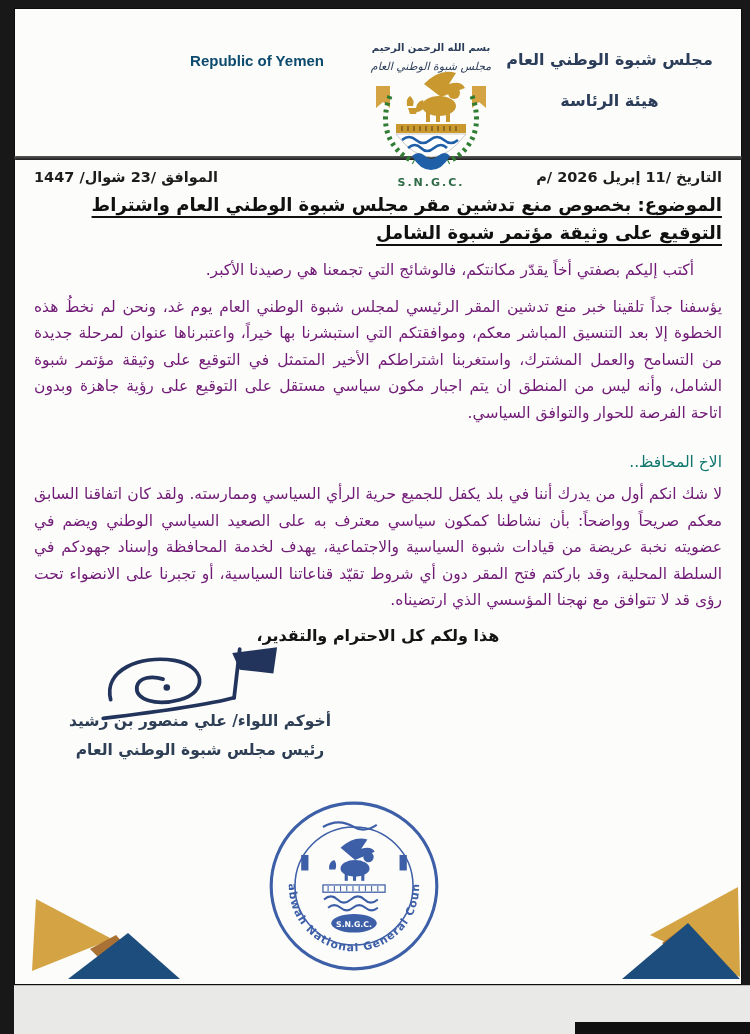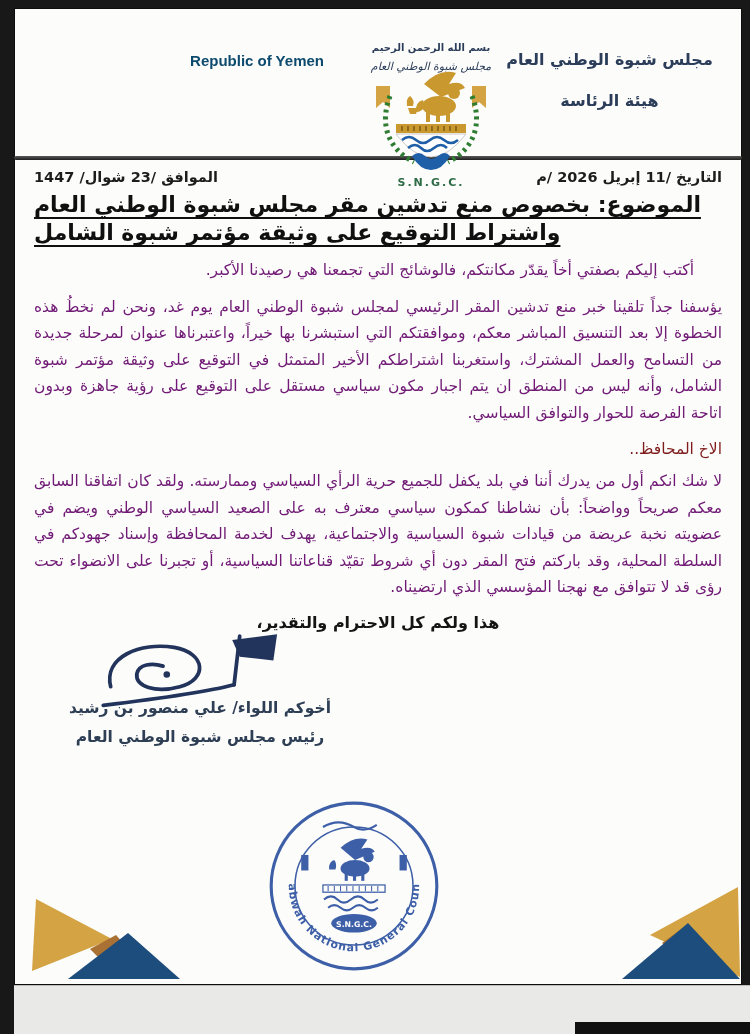--- a/index.html
+++ b/index.html
@@ -33,26 +33,26 @@
 
   .separator{height:4px;background:linear-gradient(#5a5a5a,#1e1e1e);margin:0 -20px;border-radius:2px;}
 
   .date-row{display:flex;direction:rtl;justify-content:space-between;margin-top:9px;
     font-weight:700;font-size:14.5px;color:#1d1d1d;}
 
   .addressee{direction:rtl;text-align:right;font-weight:700;font-size:16px;color:#141414;margin-top:10px;line-height:29px;}
   .addr-line2-row{display:flex;direction:rtl;justify-content:space-between;}
   .addr-line2-row .l2{margin-right:30px;}
 
-  .subject{direction:rtl;text-align:left;font-weight:700;font-size:22px;color:#101010;
+  .subject{direction:rtl;text-align:right;font-weight:700;font-size:18px;color:#101010;
     margin-top:6px;line-height:28px;text-decoration:underline;text-underline-offset:5px;text-decoration-thickness:1.5px;}
 
   .para{direction:rtl;text-align:justify;font-size:15.5px;line-height:26.5px;color:#701a75;margin:10px 0 0;}
   .p1{text-indent:28px;}
-  .addr-gov{direction:rtl;text-align:right;font-size:15.5px;color:#7f1d1d;margin-top:14px;}
+  .addr-gov{direction:rtl;text-align:right;font-size:15.5px;color:#0f766e;margin-top:27px;}
   .closing{direction:rtl;text-align:center;font-weight:700;font-size:16px;color:#141414;margin-top:12px;}
 
   .sig-block{position:relative;height:130px;margin-top:4px;}
   .sig-ink{position:absolute;left:58px;top:-6px;}
   .sig-name{position:absolute;left:16px;top:58px;width:300px;direction:rtl;text-align:center;
     font-weight:700;font-size:15.5px;color:#2e3f55;line-height:29px;}
 
   .stamp{position:absolute;left:252px;top:790px;width:176px;height:176px;opacity:.92;}
 
   .tri-left{position:absolute;left:16px;bottom:2px;}

